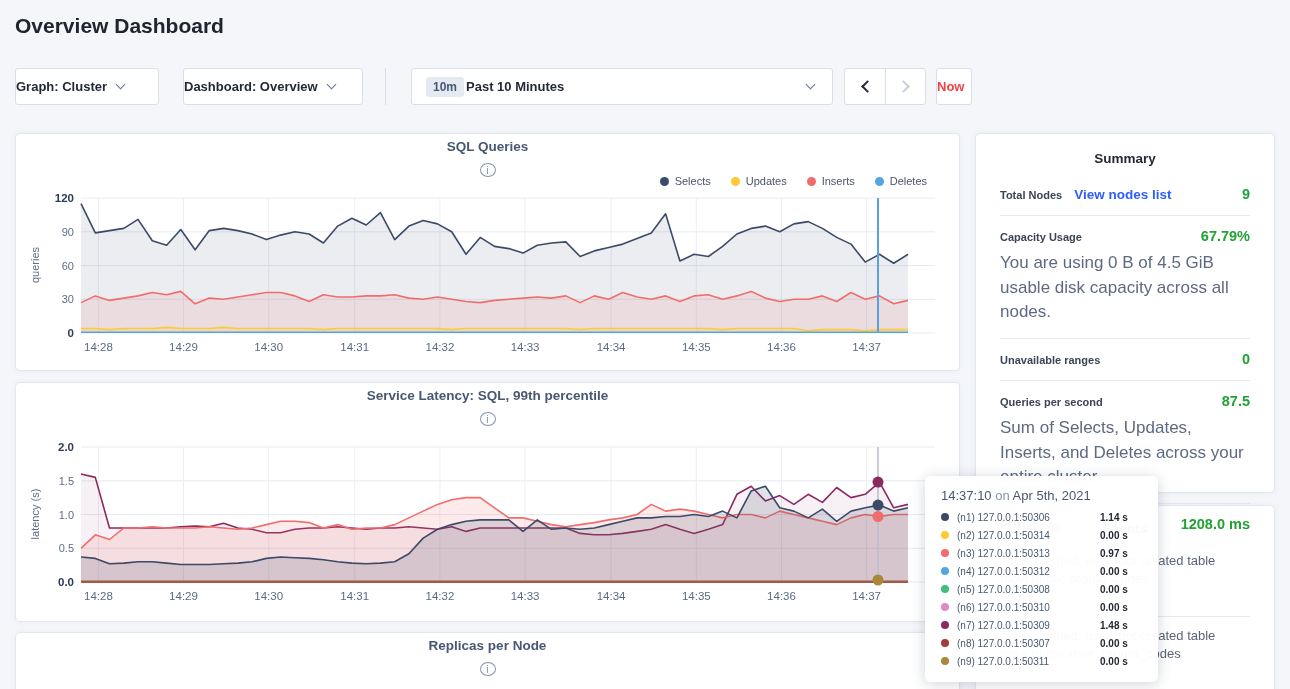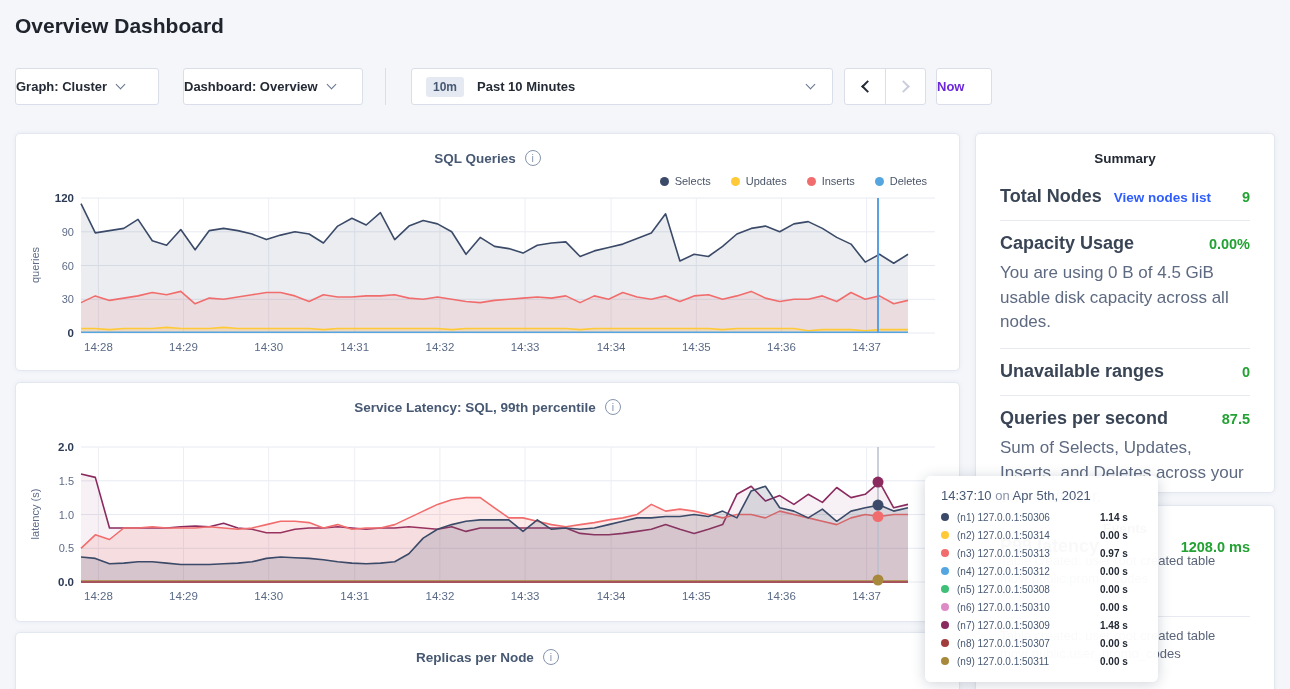--- a/index.html
+++ b/index.html
@@ -14,59 +14,59 @@
   .btn { background:#fff; border:1px solid #d9dee9; border-radius:3px; height:37px;
          display:flex; align-items:center; justify-content:flex-start; font-size:13px; font-weight:700;
          color:#242a35; cursor:pointer; }
   .dropdown1 { width:144px; }
   .dropdown2 { width:180px; margin-left:24px; }
   .chev { display:inline-block; width:7px; height:7px; border-right:1.5px solid #64748f;
           border-bottom:1.5px solid #64748f; transform:rotate(45deg); margin-left:10px; margin-top:-4px; }
   .vdivider { width:1px; height:37px; background:#d9dee9; margin-left:22px; }
   .timepicker { width:422px; margin-left:25px; justify-content:flex-start; padding:0 14px; position:relative; }
   .time-badge { background:#e5eaf2; color:#475872; font-size:12px; font-weight:700;
-                border-radius:3px; padding:3px 7px; margin-right:13px; }
+                border-radius:3px; padding:3px 7px; margin-right:2px; }
   .timepicker .chev { position:absolute; right:18px; }
   .navgroup { display:flex; margin-left:11px; border:1px solid #d9dee9; border-radius:3px; background:#fff; height:37px; }
   .navbtn { width:40px; height:35px; display:flex; align-items:center; justify-content:center; cursor:pointer; }
   .navbtn + .navbtn { border-left:1px solid #d9dee9; }
   .arr-left { width:9px; height:9px; border-left:2.5px solid #242a35; border-bottom:2.5px solid #242a35; transform:rotate(45deg); margin-left:4px; }
   .arr-right { width:9px; height:9px; border-right:2.5px solid #c9cedb; border-top:2.5px solid #c9cedb; transform:rotate(45deg); margin-right:4px; }
-  .now-btn { width:56px; margin-left:10px; color:#6d28d9; }
+  .now-btn { width:36px; margin-left:10px; color:#ef4444; }
 
   .panel { background:#fff; border:1px solid #e3e7ef; border-radius:5px; box-shadow:0 0 5px rgba(56,76,108,0.06); }
 
   
   .left-col { position:absolute; left:15px; top:133px; width:945px; }
   .chart-panel { position:relative; padding:12px 20px 4px; }
   .panel-sql { height:238px; }
   .panel-latency { height:240px; margin-top:11px; }
   .panel-replicas { height:180px; margin-top:10px; }
-  .chart-head { height:24px; display:flex; align-items:center; justify-content:center; gap:9px; }
+  .chart-head { height:24px; display:flex; align-items:center; justify-content:center; gap:9px;flex-direction:column; }
   .chart-title { font-size:13.5px; font-weight:700; color:#475872; }
   .info-icon { width:16px; height:16px; border:1px solid #8494ad; border-radius:50%; color:#8494ad;
                font-size:10.5px; display:flex; align-items:center; justify-content:center; cursor:pointer; }
   .legend-row { height:22px; display:flex; justify-content:flex-end; align-items:center; gap:20px; padding-right:12px; }
   .legend-item { display:flex; align-items:center; gap:6px; font-size:11px; color:#4a5568; }
   .legend-dot { width:9px; height:9px; border-radius:50%; }
   .ylab { position:absolute; left:-26px; top:125px; width:90px; text-align:center;
           transform:rotate(-90deg); font-size:11px; color:#5f6c87; }
   svg.chart { display:block; }
   .ytick { font-size:11px; fill:#5f6c87; }
   .ytick-bold { font-size:11.5px; font-weight:700; fill:#2c3a55; }
   .xtick { font-size:11.5px; fill:#5a6a86; }
 
   
   .right-col { position:absolute; left:975px; top:133px; width:300px; }
   .panel-summary { height:360px; padding:0 24px; }
   .sum-title { text-align:center; font-size:13.5px; font-weight:700; color:#242a35; padding:17px 0 8px; }
   .sum-section { padding:12px 0 13px; border-top:1px solid #e7eaf0; }
   .sum-section.first { border-top:none; }
   .sum-row { display:flex; align-items:baseline; }
-  .sum-label { font-size:18px; font-weight:700; color:#394455; }
+  .sum-label { font-size:11px; font-weight:700; color:#394455; }
   .sum-link { font-size:13.5px; font-weight:700; margin-left:12px; cursor:pointer; }
   .sum-value { margin-left:auto; font-size:14.5px; font-weight:700; }
   .sum-desc { font-size:17px; color:#5e6a81; line-height:1.45; margin-top:7px; }
 
   .panel-events { height:260px; margin-top:12px; padding:0 24px; }
   .events-title { text-align:center; font-size:13.5px; font-weight:700; color:#242a35; padding:15px 0 6px; }
   .event-item { padding:10px 0 14px; min-height:74px; font-size:13px; color:#5b6579; line-height:1.35; }
   .event-item + .event-item { border-top:1px solid #e7eaf0; }
 
   
@@ -259,21 +259,21 @@
         <div class="sum-row">
           <span class="sum-label">Total Nodes</span>
           <span class="sum-link" style="color:#2e5dff;">View nodes list</span>
           <span class="sum-value" style="color:#23a233;">9</span>
         </div>
       </div>
 
       <div class="sum-section">
         <div class="sum-row">
           <span class="sum-label">Capacity Usage</span>
-          <span class="sum-value" style="color:#23a233;">0.00%</span>
+          <span class="sum-value" style="color:#23a233;">67.79%</span>
         </div>
         <div class="sum-desc">You are using 0 B of 4.5 GiB usable disk capacity across all nodes.</div>
       </div>
 
       <div class="sum-section">
         <div class="sum-row">
           <span class="sum-label">Unavailable ranges</span>
           <span class="sum-value" style="color:#23a233;">0</span>
         </div>
       </div>

